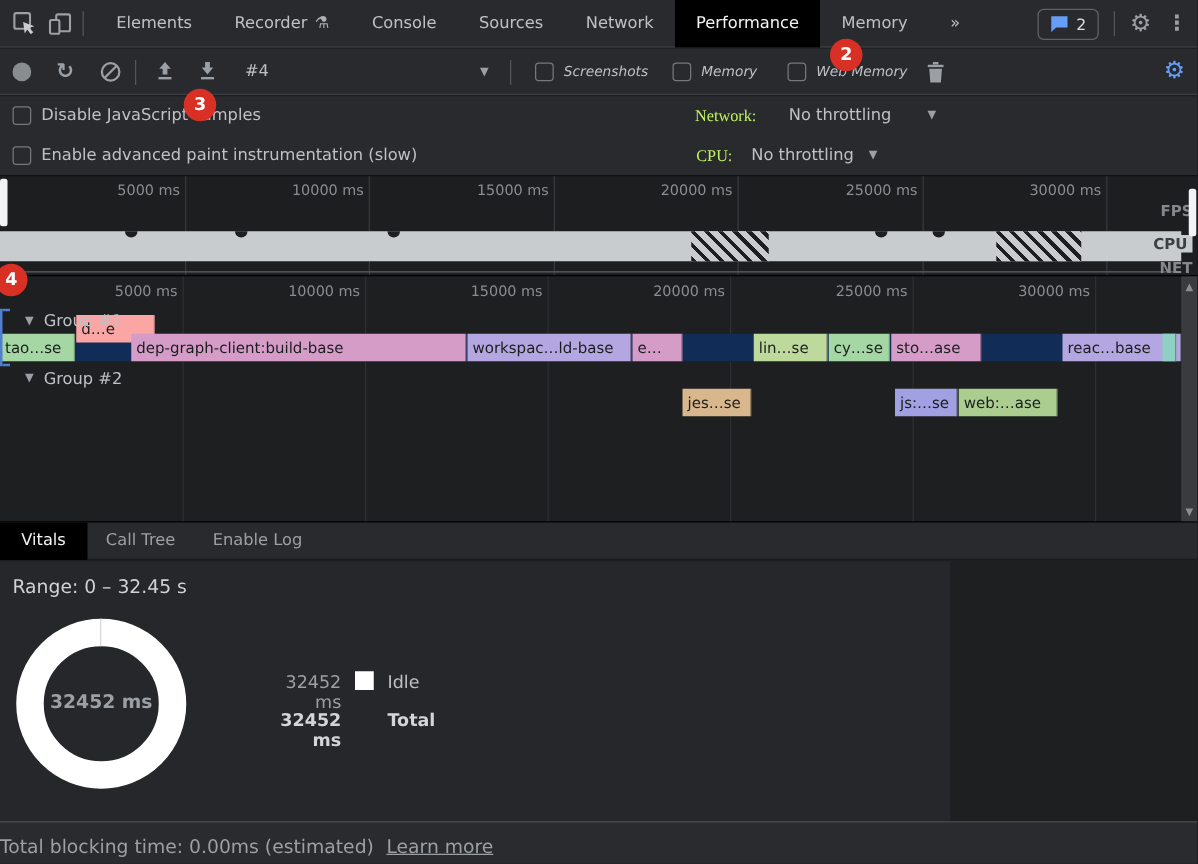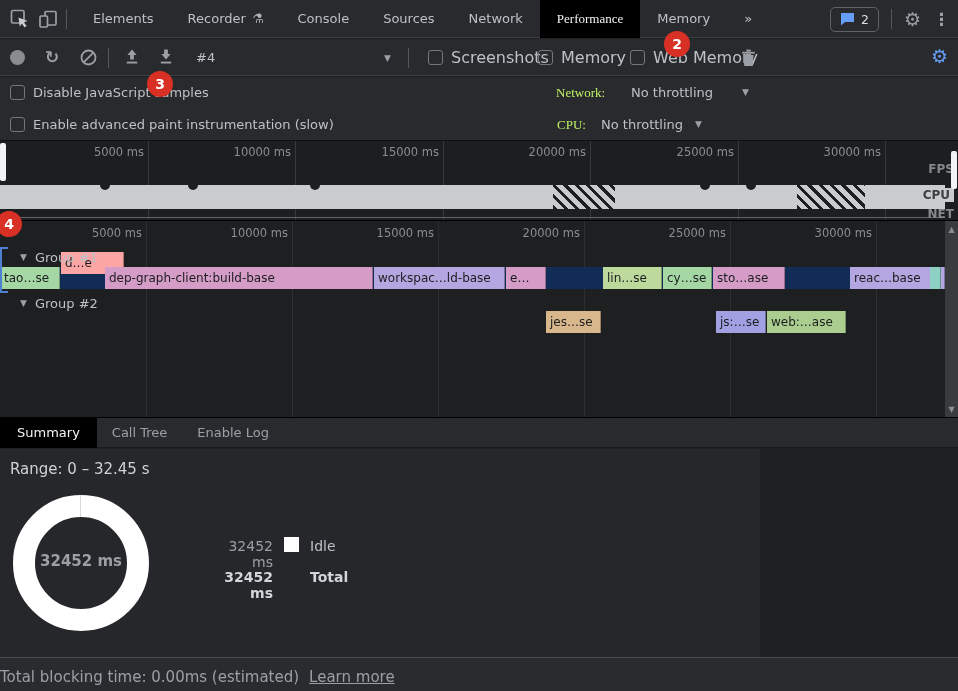--- a/index.html
+++ b/index.html
@@ -7,37 +7,37 @@
     font-family:"DejaVu Sans","Liberation Sans",sans-serif; }
   .abs { position:absolute; }
   #app { position:relative; width:958px; height:691px; background:#1e1f21; }
 
   
   #tabbar { left:0; top:0; width:958px; height:38px; background:#292a2d; border-bottom:1px solid #3c3f43; }
   .tb-icon { width:20px; height:20px; top:9px; cursor:pointer; }
   .vdiv { width:1px; height:20px; background:#53565a; top:9px; }
   #tabs { left:76px; top:0; height:38px; display:flex; }
   .tab { height:38px; line-height:38px; padding:0 17px; font-size:13px; color:#bdc1c6; cursor:pointer; white-space:nowrap; }
-  .tab.active { background:#000; color:#f1f3f4;font-family:Liberation Serif, serif; }
+  .tab.active { background:#000; color:#f1f3f4; }
   .flask { font-size:13px; color:#aeb1b5; margin-left:6px; }
   #tab-right { right:8px; top:0; height:38px; display:flex; align-items:center; gap:12px; }
   #chat-pill { display:flex; align-items:center; gap:6px; border:1px solid #5f6368; border-radius:5px; height:25px; padding:0 9px; cursor:pointer; }
   #chat-pill .num { font-size:12.5px; color:#dadce0; }
   .gear { font-size:19px; color:#9aa0a6; cursor:pointer; line-height:1; }
   .dots { font-size:17px; color:#9aa0a6; cursor:pointer; font-weight:bold; }
 
   
   #toolbar { left:0; top:39px; width:958px; height:37px; background:#292a2d; border-bottom:1px solid #3c3f43; }
   #rec-btn { left:10px; top:11px; width:15px; height:15px; border-radius:50%; background:#8a8d90; cursor:pointer; }
   .t-ico { cursor:pointer; }
   #reload-ico { left:45px; top:8px; font-size:17px; color:#9aa0a6; font-weight:bold; }
   #history { left:196px; top:0; height:37px; line-height:37px; font-size:13px; color:#bdc1c6; cursor:pointer; }
   .caret { font-size:9px; color:#9aa0a6; }
   .cb-box { width:15px; height:15px; border:1.5px solid #74787c; border-radius:3px; top:11px; cursor:pointer; background:transparent; }
-  .cb-label { top:0; height:37px; line-height:37px; font-size:16px; color:#bdc1c6; white-space:nowrap; }
+  .cb-label { top:0; height:37px; line-height:37px; font-size:11px; color:#bdc1c6; white-space:nowrap;font-style:italic; }
   #blue-gear { right:10px; top:8px; font-size:19px; color:#669df6; cursor:pointer; line-height:1; }
 
   
   #settings { left:0; top:77px; width:958px; height:63px; background:#292a2d; }
   .set-row-label { font-size:13px; color:#bdc1c6; white-space:nowrap; }
   .thr-label { font-size:13px; color:#bef264;font-family:Liberation Serif, serif; }
   .thr-value { font-size:13px; color:#bdc1c6; cursor:pointer; }
 
   
   .badge { width:26px; height:26px; border-radius:50%; background:#d93025; color:#fff; font-size:14px; font-weight:bold; text-align:center; line-height:26px; z-index:60; }
@@ -254,21 +254,21 @@
         <div class="flame-bar" style="left: 716px; top: 90px; width: 50px; background: rgb(160, 160, 226); position: absolute;">js:…se</div>
         <div class="flame-bar" style="left: 767px; top: 90px; width: 79px; background: rgb(171, 206, 144); position: absolute;">web:…ase</div>
       </div>
     <div id="vscroll" class="abs">
       <div class="abs scroll-arrow" style="top:4px">▲</div>
       <div class="abs scroll-arrow" style="bottom:4px">▼</div>
     </div>
   </div>
 
   <div id="bottom-tabs" class="abs">
-    <div class="btab active">Summary</div>
+    <div class="btab active">Vitals</div>
     <div class="btab">Call Tree</div>
     <div class="btab">Enable Log</div>
   </div>
 
   <div id="summary" class="abs">
     <div id="range-text" class="abs">Range: 0 – 32.45 s</div>
     <div id="donut" class="abs"></div>
     <div id="donut-seam" class="abs"></div>
     <div id="donut-label" class="abs">32452 ms</div>
 

